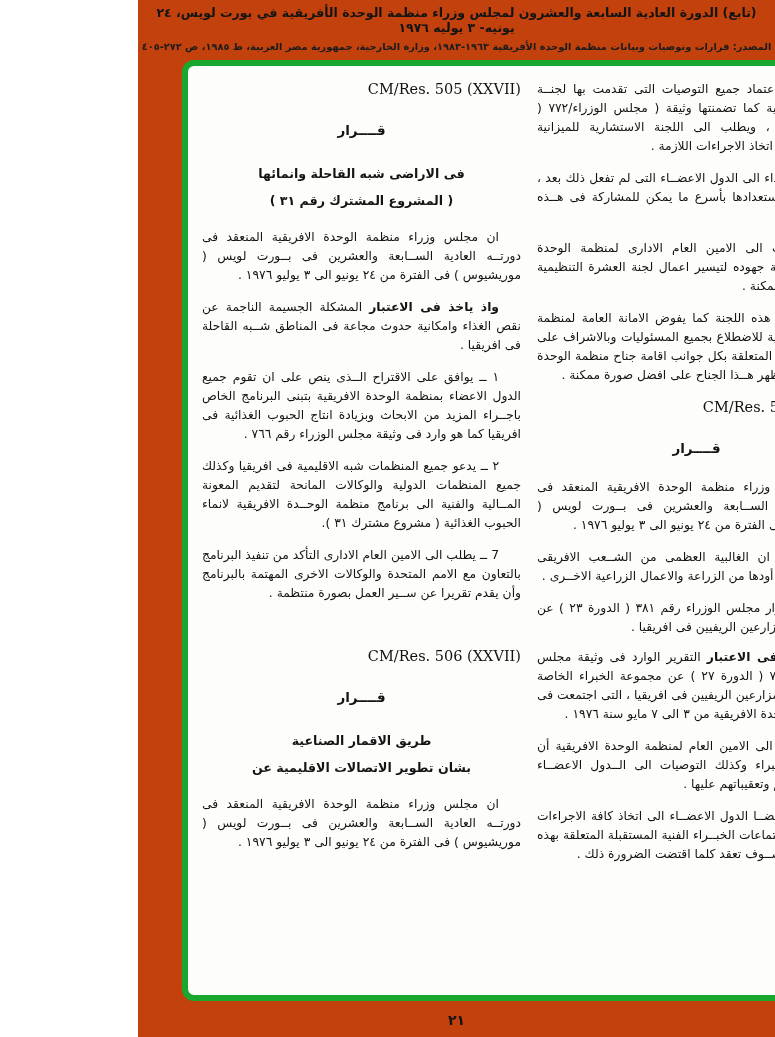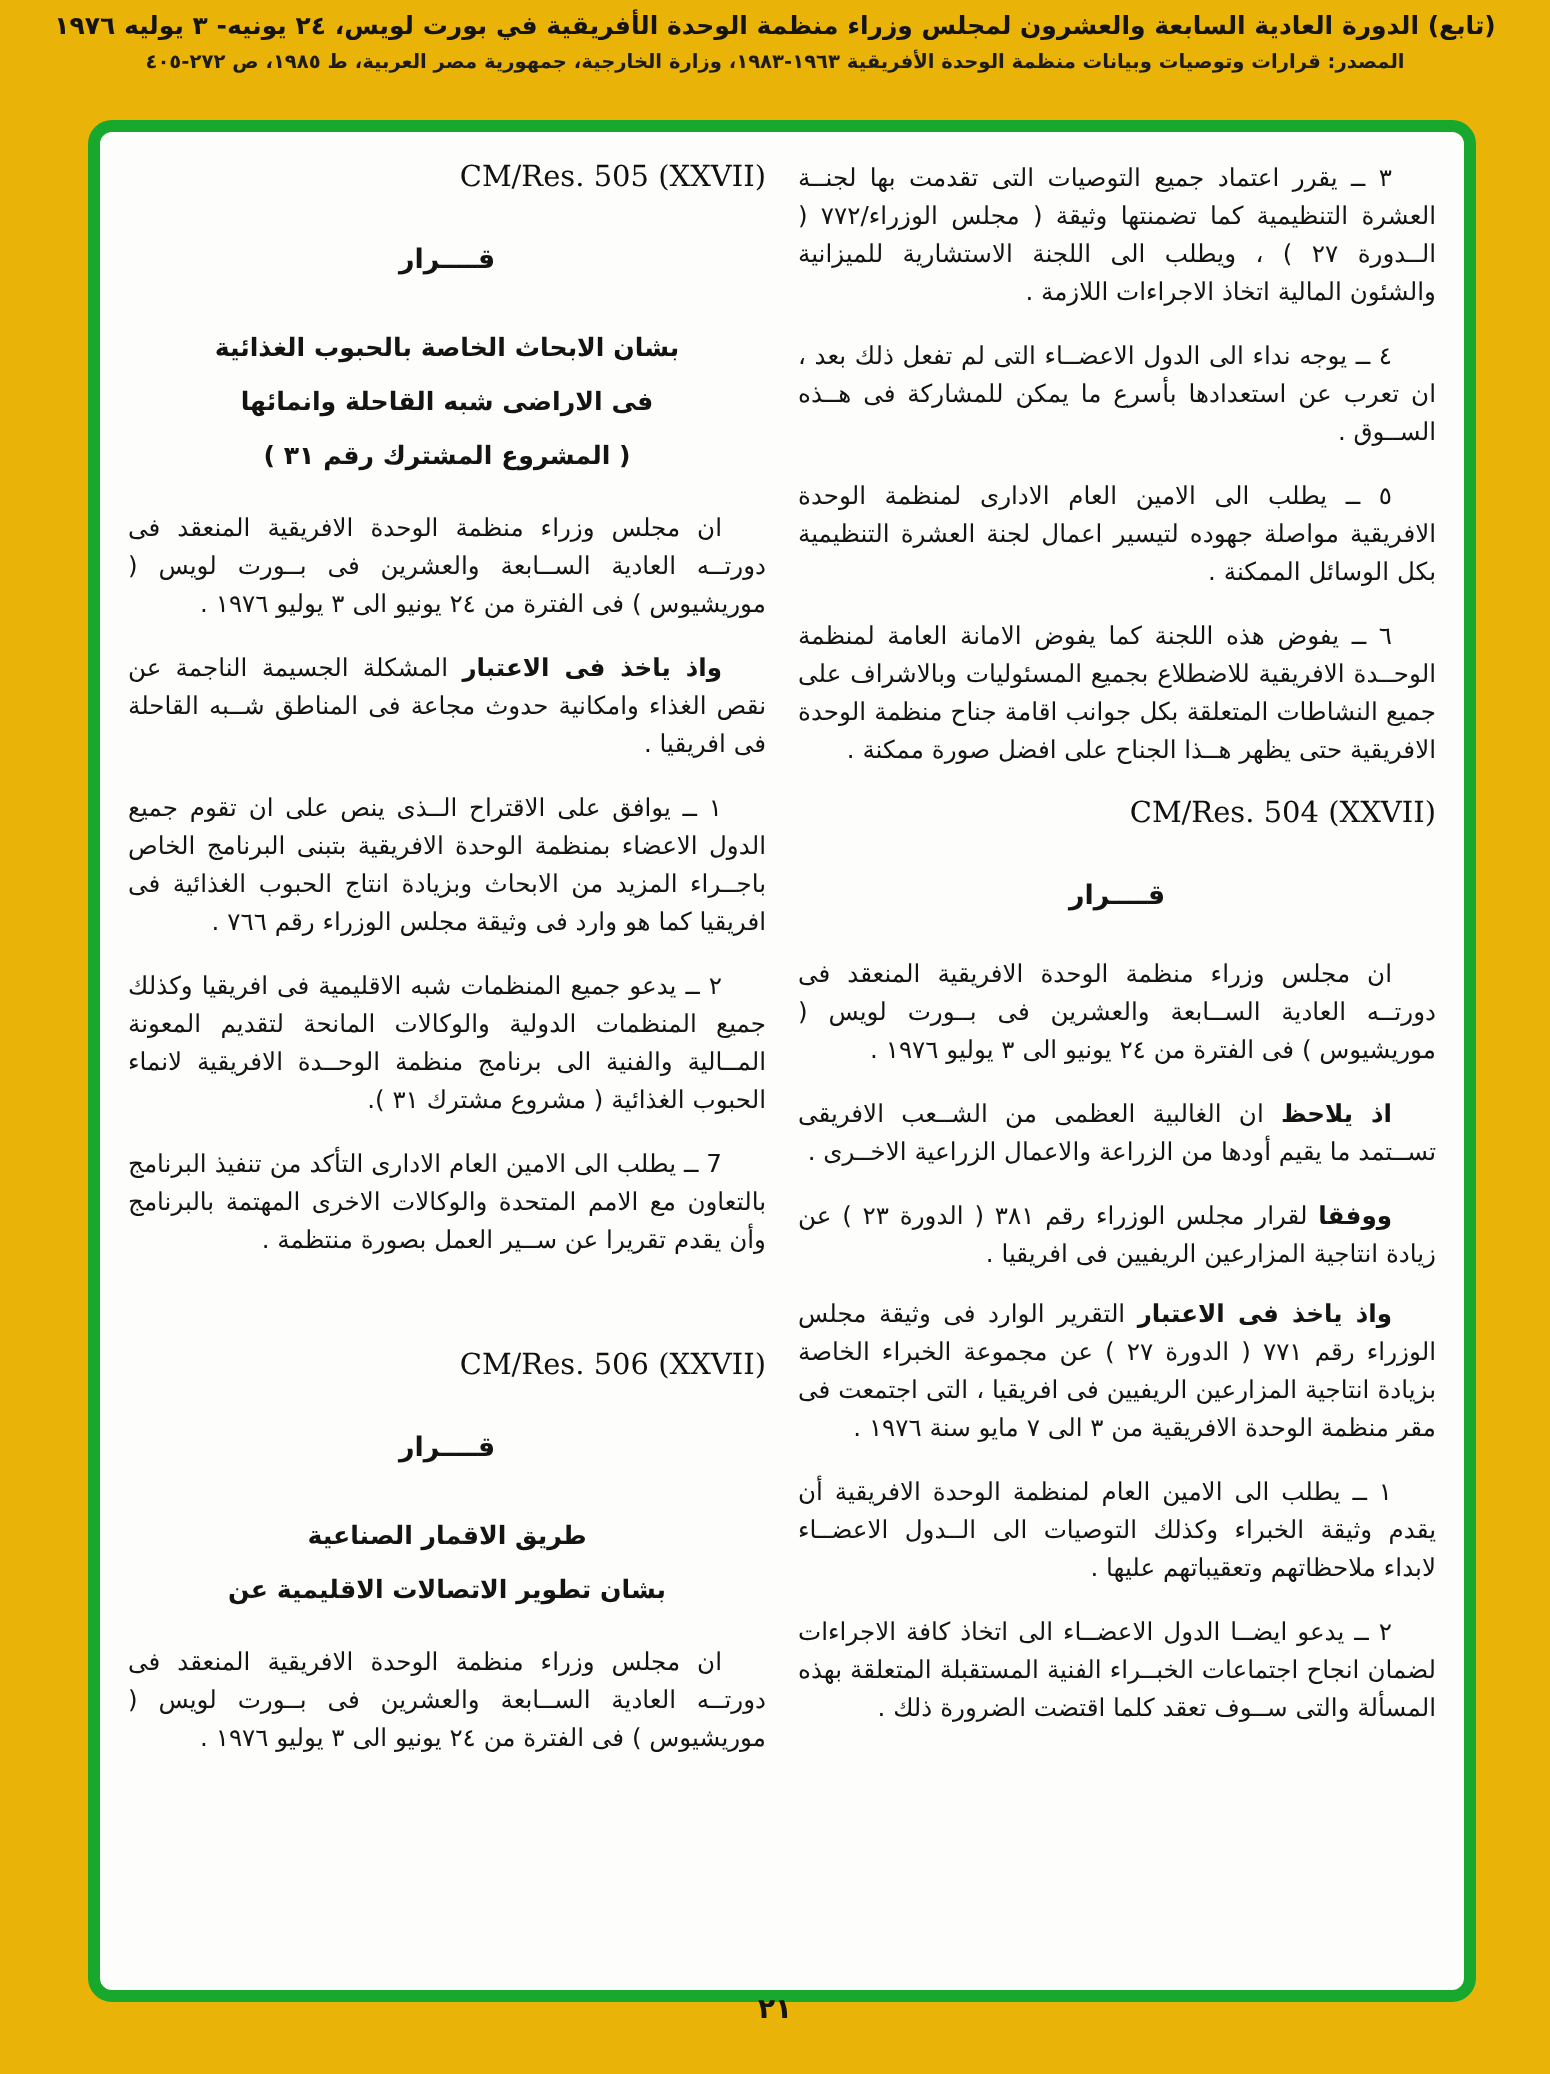--- a/index.html
+++ b/index.html
@@ -5,21 +5,21 @@
   :root { --accent: #18a82e; }
   * { box-sizing: border-box; }
   html, body { margin: 0; padding: 0; }
   body {
     width: 775px; height: 1037px;
     background: #ffffff;
     font-family: "DejaVu Sans", sans-serif;
     direction: rtl;
     color: #141414;
   }
-  .page { position: relative; width: 775px; height: 1037px; background: #eab308; overflow: hidden; }
+  .page { position: relative; width: 637px; height: 1037px; background: #c2410c; overflow: hidden; }
 
   .header { position: absolute; top: 5px; left: 0; right: 0; text-align: center; }
   .header-line1 { font-size: 12.5px; font-weight: bold; letter-spacing: 0.2px; }
   .header-line2 { font-size: 9.8px; font-weight: bold; margin-top: 6px; color: #1c1c1c; }
 
   .frame {
     position: absolute; top: 60px; left: 44px;
     width: 694px; height: 941px;
     border: 6px solid var(--accent);
     border-radius: 12px;
@@ -37,21 +37,21 @@
   }
   .res-title { text-align: center; font-weight: bold; font-size: 13.5px; margin: 22px 0 20px 0; }
   .res-subject { text-align: center; font-weight: bold; font-size: 12.6px; line-height: 27px; margin: 0 0 14px 0; }
   .para { margin: 0 0 13px 0; text-indent: 22px; }
   .para b { font-weight: bold; }
   .tight { margin-bottom: 11px; }
   .gap-top { }
   .gap-top-lg { margin-top: 44px; }
 
   .page-number {
-    position: absolute; bottom: 24px; left: 0; right: 0;
+    position: absolute; bottom: 9px; left: 0; right: 0;
     text-align: center; font-weight: bold; font-size: 14px;
   }
 </style>
 </head>
 <body>
 
 <div class="page">
 
   <div class="header">
     <div class="header-line1">(تابع) الدورة العادية السابعة والعشرون لمجلس وزراء منظمة الوحدة الأفريقية في بورت لويس، ٢٤ يونيه- ٣ يوليه ١٩٧٦</div>
@@ -75,21 +75,20 @@
         <p class="para tight"><b>ووفقا</b> <span>لقرار مجلس الوزراء رقم ٣٨١ ( الدورة ٢٣ ) عن زيادة انتاجية المزارعين الريفيين فى افريقيا .</span></p>
         <p class="para"><b>واذ ياخذ فى الاعتبار</b> <span>التقرير الوارد فى وثيقة مجلس الوزراء رقم ٧٧١ ( الدورة ٢٧ ) عن مجموعة الخبراء الخاصة بزيادة انتاجية المزارعين الريفيين فى افريقيا ، التى اجتمعت فى مقر منظمة الوحدة الافريقية من ٣ الى ٧ مايو سنة ١٩٧٦ .</span></p>
         <p class="para">١ ــ يطلب الى الامين العام لمنظمة الوحدة الافريقية أن يقدم وثيقة الخبراء وكذلك التوصيات الى الــدول الاعضــاء لابداء ملاحظاتهم وتعقيباتهم عليها .</p>
         <p class="para">٢ ــ يدعو ايضــا الدول الاعضــاء الى اتخاذ كافة الاجراءات لضمان انجاح اجتماعات الخبــراء الفنية المستقبلة المتعلقة بهذه المسألة والتى ســوف تعقد كلما اقتضت الضرورة ذلك .</p>
       </div>
 
       <div class="col">
         <div class="docref">CM/Res. 505 (XXVII)</div>
         <div class="res-title">قــــرار</div>
         <div class="res-subject">
-          <div>بشان الابحاث الخاصة بالحبوب الغذائية</div>
           <div>فى الاراضى شبه القاحلة وانمائها</div>
           <div>( المشروع المشترك رقم ٣١ )</div>
         </div>
 
         <p class="para">ان مجلس وزراء منظمة الوحدة الافريقية المنعقد فى دورتــه العادية الســابعة والعشرين فى بــورت لويس ( موريشيوس ) فى الفترة من ٢٤ يونيو الى ٣ يوليو ١٩٧٦ .</p>
         <p class="para"><b>واذ ياخذ فى الاعتبار</b> <span>المشكلة الجسيمة الناجمة عن نقص الغذاء وامكانية حدوث مجاعة فى المناطق شــبه القاحلة فى افريقيا .</span></p>
         <p class="para">١ ــ يوافق على الاقتراح الــذى ينص على ان تقوم جميع الدول الاعضاء بمنظمة الوحدة الافريقية بتبنى البرنامج الخاص باجــراء المزيد من الابحاث وبزيادة انتاج الحبوب الغذائية فى افريقيا كما هو وارد فى وثيقة مجلس الوزراء رقم ٧٦٦ .</p>
         <p class="para">٢ ــ يدعو جميع المنظمات شبه الاقليمية فى افريقيا وكذلك جميع المنظمات الدولية والوكالات المانحة لتقديم المعونة المــالية والفنية الى برنامج منظمة الوحــدة الافريقية لانماء الحبوب الغذائية ( مشروع مشترك ٣١ ).</p>
         <p class="para">7 ــ يطلب الى الامين العام الادارى التأكد من تنفيذ البرنامج بالتعاون مع الامم المتحدة والوكالات الاخرى المهتمة بالبرنامج وأن يقدم تقريرا عن ســير العمل بصورة منتظمة .</p>
 

